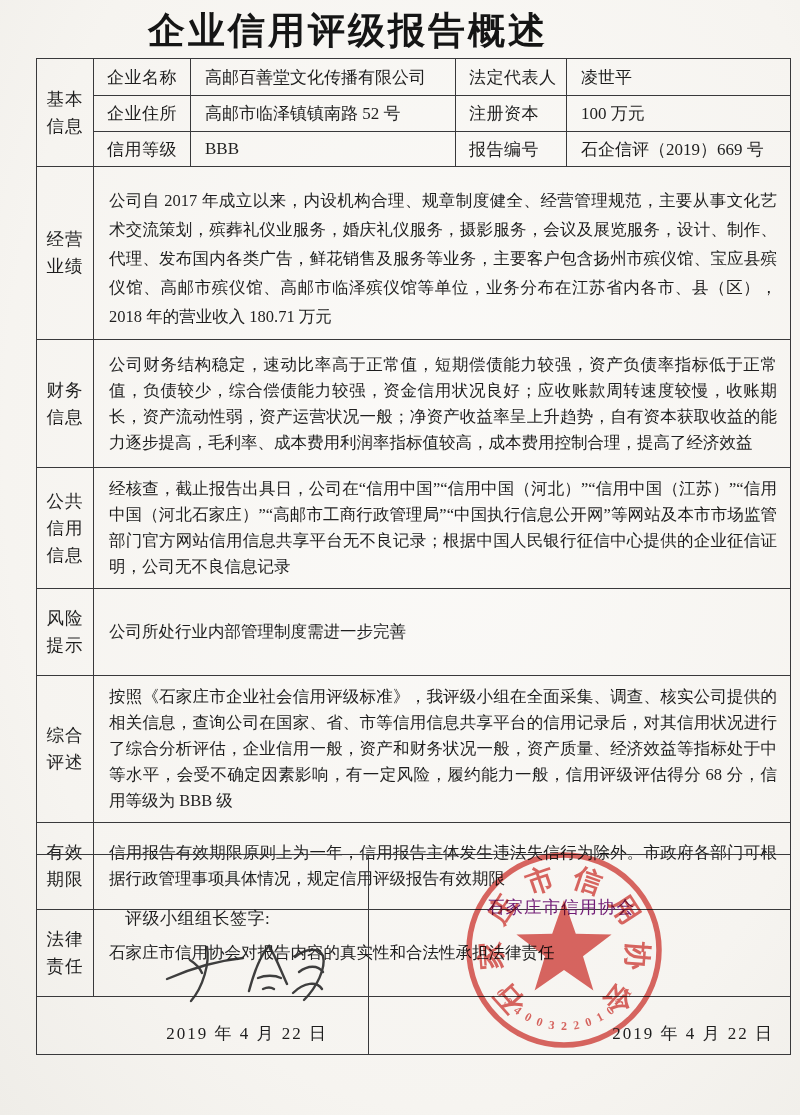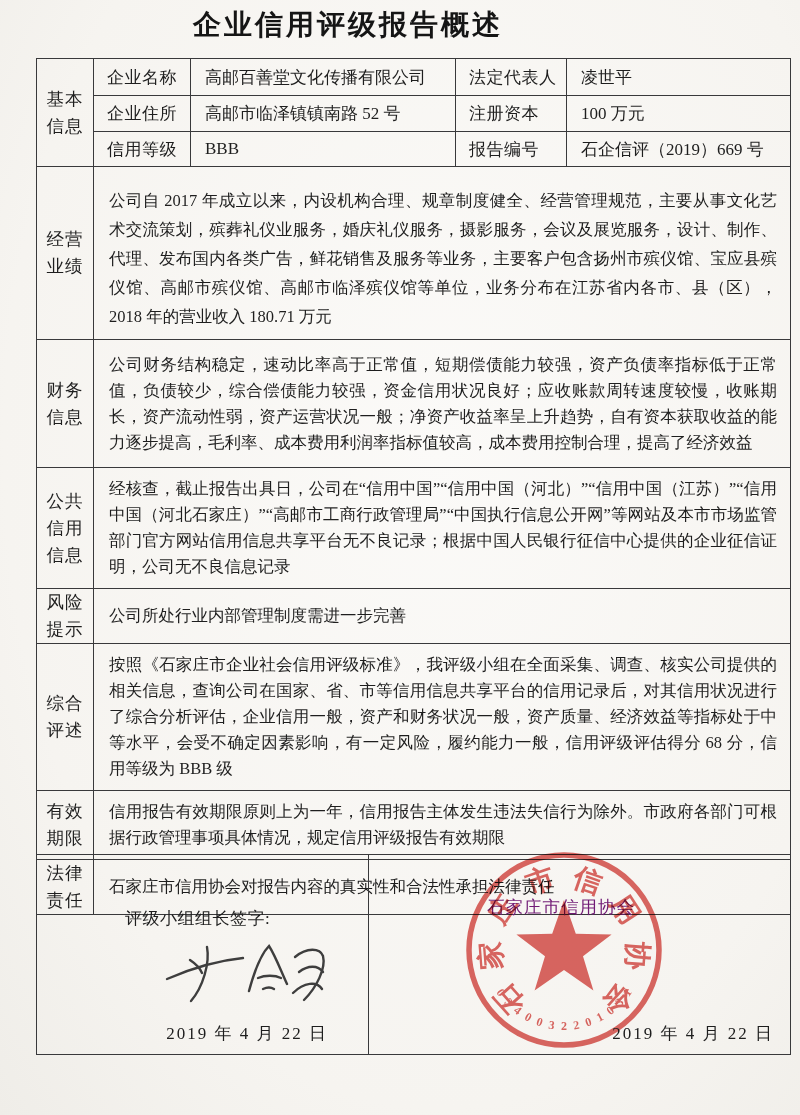--- a/index.html
+++ b/index.html
@@ -7,30 +7,30 @@
     width:800px;height:1115px;
     background:#f8f7f4;
     background-image:radial-gradient(ellipse at 55% 40%, #fbfaf8 0%, #f6f4f0 70%, #efede8 100%);
     font-family:"Liberation Serif","DejaVu Serif",serif;
     color:#1e1e1e;
     position:relative;
     overflow:hidden;
   }
   .page-title{
     position:absolute;top:6px;left:0;width:696px;
-    text-align:center;font-size:28px;font-weight:bold;
+    text-align:center;font-size:37px;font-weight:bold;
     letter-spacing:3px;color:#151515;margin:0;
   }
   table{border-collapse:collapse;table-layout:fixed;}
   .main-table{position:absolute;left:36px;top:58px;width:754px;}
   .sig-table{position:absolute;left:36px;top:854px;width:754px;}
   td{border:1.6px solid #39393b;vertical-align:middle;box-sizing:border-box;}
   .hdr{
     text-align:center;font-size:17.5px;line-height:27px;
-    padding:0 4px;letter-spacing:1px;
+    padding:16px 4px;letter-spacing:1px;
   }
   .hdr span{display:block;}
   .k{font-size:17px;padding:0 6px 0 13px;letter-spacing:.5px;margin-top:8px;}
   .v{font-size:17px;padding:0 12px 0 14px;}
   .txt{
     font-size:16.5px;line-height:26px;text-align:justify;
     padding:8px 13px 8px 15px;vertical-align:middle;
   }
   .txt.tall{line-height:29px;padding-top:19px;}
   .r1{height:37px;} .r2{height:36px;} .r3{height:35px;}

